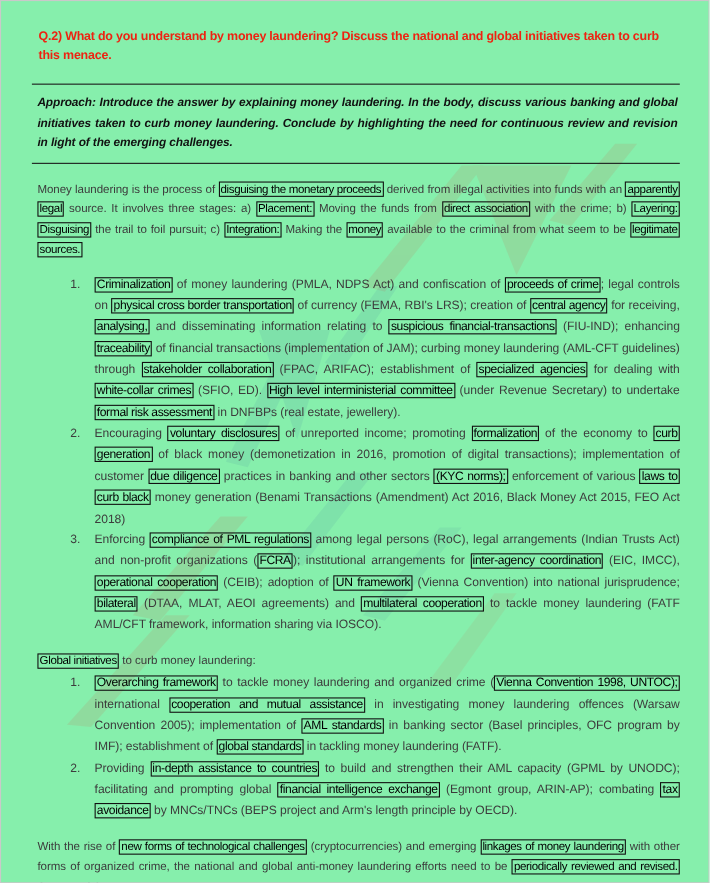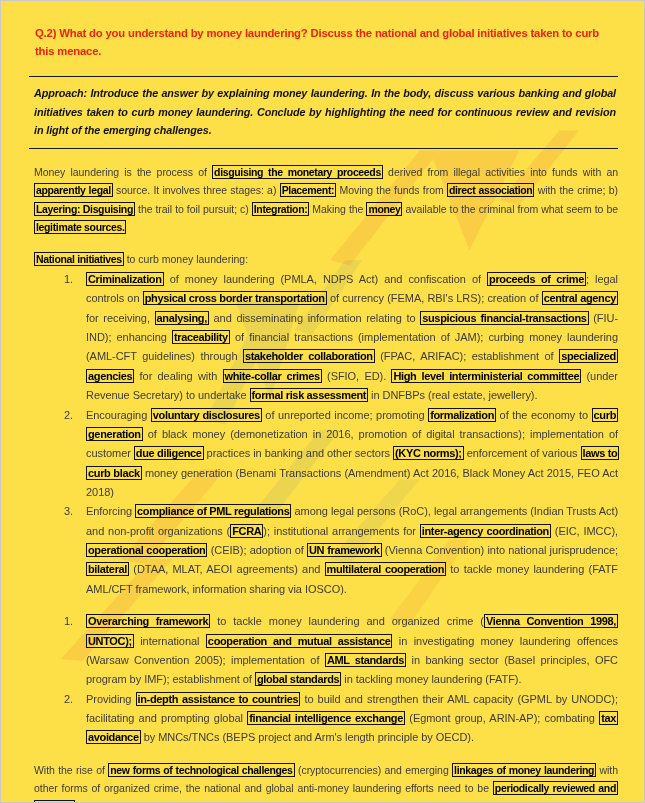--- a/index.html
+++ b/index.html
@@ -4,21 +4,21 @@
 <style>
   html, body {
     margin: 0;
     padding: 0;
     background: #ffffff;
   }
   .page {
     position: relative;
     width: 645px;
     height: 803px;
-    background: #fde047;
+    background: #86efac;
     border: 1px solid #c9c9c9;
     box-sizing: border-box;
     overflow: hidden;
     font-family: "Liberation Sans", sans-serif;
   }
   .watermark {
     position: absolute;
     inset: 0;
     pointer-events: none;
     z-index: 0;
@@ -68,21 +68,21 @@
   }
   .section-lead {
     font-size: 10.5px;
     line-height: 1.76;
     color: #3c3c3c;
     margin: 0 0 2px 5px;
   }
 
   
   .kx {
-    font-weight: bold;
+    font-weight: normal;
     color: #000000;
     border: 1.1px solid #111111;
     padding: 0px 1px;
     letter-spacing: -0.35px;
     box-decoration-break: clone;
     -webkit-box-decoration-break: clone;
     white-space: normal;
     margin-top: 19px;
   }
 
@@ -149,30 +149,30 @@
   <div class="content">
 
     <div class="question">Q.2) What do you understand by money laundering? Discuss the national and global initiatives taken to curb this menace.</div>
 
     <div class="approach">
       <p>Approach: Introduce the answer by explaining money laundering. In the body, discuss various banking and global initiatives taken to curb money laundering. Conclude by highlighting the need for continuous review and revision in light of the emerging challenges.</p>
     </div>
 
     <p class="body-text"><span>Money laundering is the process of </span><span class="kx">disguising the monetary proceeds</span><span> derived from illegal activities into funds with an </span><span class="kx">apparently legal</span><span> source. It involves three stages: a) </span><span class="kx">Placement:</span><span> Moving the funds from </span><span class="kx">direct association</span><span> with the crime; b) </span><span class="kx">Layering: Disguising</span><span> the trail to foil pursuit; c) </span><span class="kx">Integration:</span><span> Making the </span><span class="kx">money</span><span> available to the criminal from what seem to be </span><span class="kx">legitimate sources.</span></p>
 
-    <p class="section-lead"><span class="kx">National initiatives</span><span> to curb money laundering:</span></p>
 
     <ol class="items">
       <li><span class="kx">Criminalization</span><span> of money laundering (PMLA, NDPS Act) and confiscation of </span><span class="kx">proceeds of crime</span><span>; legal controls on </span><span class="kx">physical cross border transportation</span><span> of currency (FEMA, RBI's LRS); creation of </span><span class="kx">central agency</span><span> for receiving, </span><span class="kx">analysing,</span><span> and disseminating information relating to </span><span class="kx">suspicious financial-transactions</span><span> (FIU-IND); enhancing </span><span class="kx">traceability</span><span> of financial transactions (implementation of JAM); curbing money laundering (AML-CFT guidelines) through </span><span class="kx">stakeholder collaboration</span><span> (FPAC, ARIFAC); establishment of </span><span class="kx">specialized agencies</span><span> for dealing with </span><span class="kx">white-collar crimes</span><span> (SFIO, ED). </span><span class="kx">High level interministerial committee</span><span> (under Revenue Secretary) to undertake </span><span class="kx">formal risk assessment</span><span> in DNFBPs (real estate, jewellery).</span></li>
 
       <li><span>Encouraging </span><span class="kx">voluntary disclosures</span><span> of unreported income; promoting </span><span class="kx">formalization</span><span> of the economy to </span><span class="kx">curb generation</span><span> of black money (demonetization in 2016, promotion of digital transactions); implementation of customer </span><span class="kx">due diligence</span><span> practices in banking and other sectors </span><span class="kx">(KYC norms);</span><span> enforcement of various </span><span class="kx">laws to curb black</span><span> money generation (Benami Transactions (Amendment) Act 2016, Black Money Act 2015, FEO Act 2018)</span></li>
 
       <li><span>Enforcing </span><span class="kx">compliance of PML regulations</span><span> among legal persons (RoC), legal arrangements (Indian Trusts Act) and non-profit organizations (</span><span class="kx">FCRA</span><span>); institutional arrangements for </span><span class="kx">inter-agency coordination</span><span> (EIC, IMCC), </span><span class="kx">operational cooperation</span><span> (CEIB); adoption of </span><span class="kx">UN framework</span><span> (Vienna Convention) into national jurisprudence; </span><span class="kx">bilateral</span><span> (DTAA, MLAT, AEOI agreements) and </span><span class="kx">multilateral cooperation</span><span> to tackle money laundering (FATF AML/CFT framework, information sharing via IOSCO).</span></li>
     </ol>
 
+    <p class="section-lead"><span class="kx">Global initiatives</span><span> to curb money laundering:</span></p>
 
     <ol class="items">
       <li><span class="kx">Overarching framework</span><span> to tackle money laundering and organized crime (</span><span class="kx">Vienna Convention 1998, UNTOC);</span><span> international </span><span class="kx">cooperation and mutual assistance</span><span> in investigating money laundering offences (Warsaw Convention 2005); implementation of </span><span class="kx">AML standards</span><span> in banking sector (Basel principles, OFC program by IMF); establishment of </span><span class="kx">global standards</span><span> in tackling money laundering (FATF).</span></li>
 
       <li><span>Providing </span><span class="kx">in-depth assistance to countries</span><span> to build and strengthen their AML capacity (GPML by UNODC); facilitating and prompting global </span><span class="kx">financial intelligence exchange</span><span> (Egmont group, ARIN-AP); combating </span><span class="kx">tax avoidance</span><span> by MNCs/TNCs (BEPS project and Arm's length principle by OECD).</span></li>
     </ol>
 
     <p class="closing"><span>With the rise of </span><span class="kx">new forms of technological challenges</span><span> (cryptocurrencies) and emerging </span><span class="kx">linkages of money laundering</span><span> with other forms of organized crime, the national and global anti-money laundering efforts need to be </span><span class="kx">periodically reviewed and revised.</span><span> </span><span class="wordcount">(401 words)</span></p>
 
   </div>

